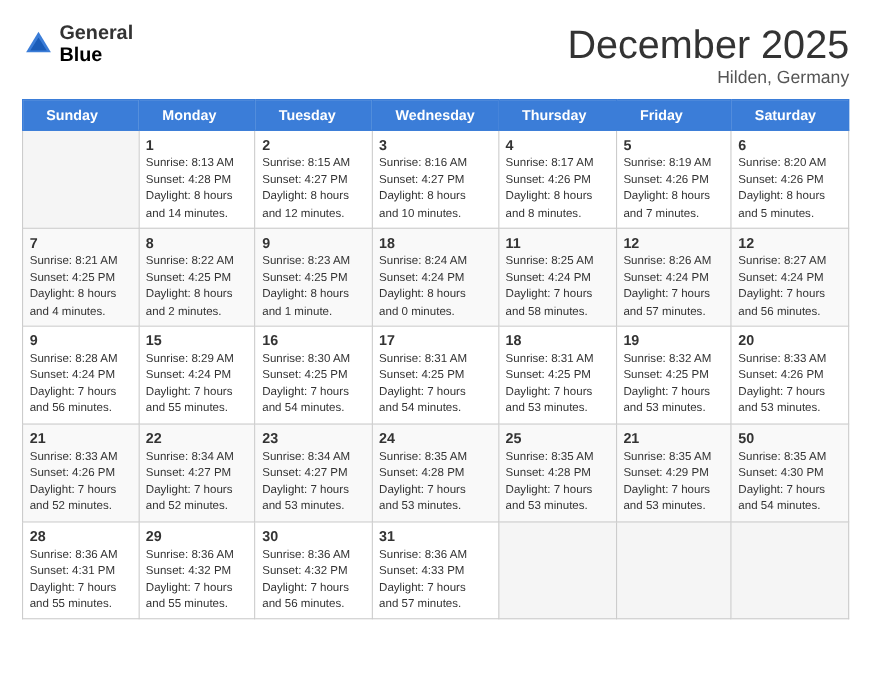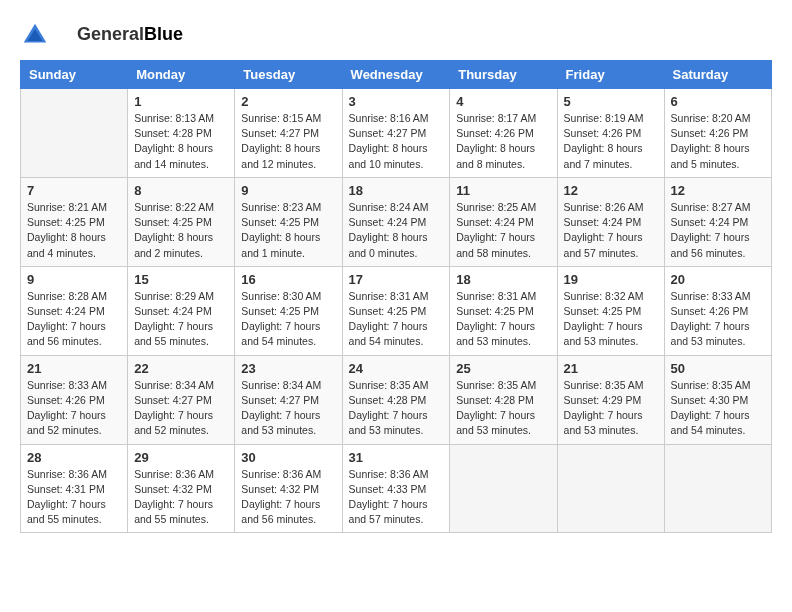--- a/index.html
+++ b/index.html
@@ -16,23 +16,22 @@
       align-items: flex-start;
       margin-bottom: 10px;
     }
     .logo {
       display: flex;
       align-items: center;
       gap: 4px;
     }
     .logo-text {
       display: flex;
-      flex-direction: row;
+      flex-direction: column;
       line-height: 1.1;
-      margin-left: 23px;
     }
     .logo-general {
       font-size: 18px;
       font-weight: bold;
       color: #333;
     }
     .logo-blue {
       font-size: 18px;
       font-weight: bold;
       color: #000000;
@@ -56,21 +55,21 @@
     .calendar {
       width: 100%;
       border-collapse: collapse;
       border: 1px solid #ccc;
     }
     .calendar th {
       background-color: #3b7dd8;
       color: #fff;
       font-size: 13px;
       font-weight: bold;
-      padding: 6px 8px;
+      padding: 6px 21px;
       text-align: left;
       border: 1px solid #3b7dd8;
     }
     .calendar td {
       vertical-align: top;
       padding: 5px 6px;
       border: 1px solid #ccc;
       width: 108px;
       min-height: 80px;
       font-size: 11px;
@@ -102,20 +101,24 @@
   <div class="logo">
     <svg class="logo-icon" viewBox="0 0 40 40">
       <polygon points="20,5 35,30 5,30" fill="#3b7dd8"></polygon>
       <polygon points="20,12 30,28 10,28" fill="#1a5cb8"></polygon>
     </svg>
     <div class="logo-text">
       <span class="logo-general">General</span>
       <span class="logo-blue">Blue</span>
     </div>
   </div>
+  <div class="title-block">
+    <div class="month-title">December 2025</div>
+    <div class="location">Hilden, Germany</div>
+  </div>
 </div>
 
 <table class="calendar">
   <thead>
     <tr>
     <th>Sunday</th>
         <th>Monday</th>
         <th>Tuesday</th>
         <th>Wednesday</th>
         <th>Thursday</th>

